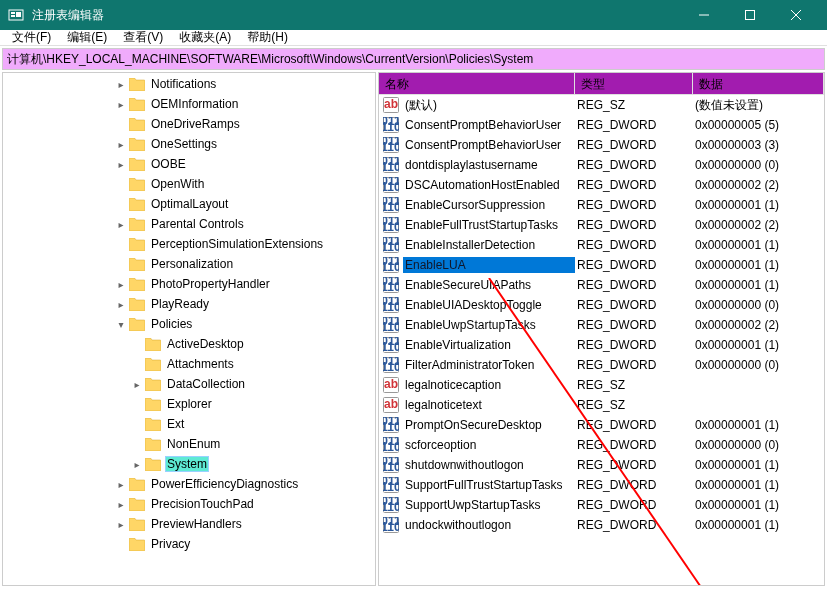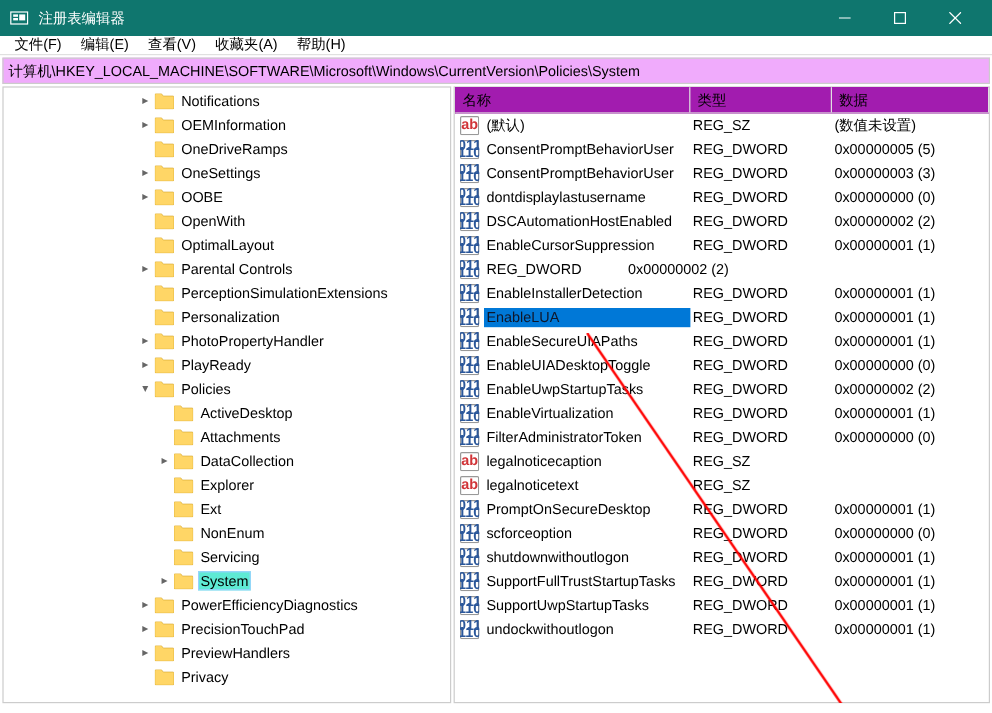--- a/index.html
+++ b/index.html
@@ -228,28 +228,20 @@
           <span class="label">Ext</span>
         </div>
         <div class="trow">
           <span class="ind" style="width:128px"></span>
           <span class="tw"></span>
           <span class="fld"><svg viewBox="0 0 16 13">
               <path d="M0 2 L0 12 Q0 13 1 13 L15 13 Q16 13 16 12 L16 3 Q16 2 15 2 L7 2 L5.5 0 L1 0 Q0 0 0 1 Z" fill="#ffd666" stroke="#d4a52a" stroke-width="0.5"></path>
             </svg></span>
           <span class="label">NonEnum</span>
         </div>
-        <div class="trow">
-          <span class="ind" style="width:128px"></span>
-          <span class="tw"></span>
-          <span class="fld"><svg viewBox="0 0 16 13">
-              <path d="M0 2 L0 12 Q0 13 1 13 L15 13 Q16 13 16 12 L16 3 Q16 2 15 2 L7 2 L5.5 0 L1 0 Q0 0 0 1 Z" fill="#ffd666" stroke="#d4a52a" stroke-width="0.5"></path>
-            </svg></span>
-          <span class="label">Servicing</span>
-        </div>
         <div class="trow sel">
           <span class="ind" style="width:128px"></span>
           <span class="tw">▸</span>
           <span class="fld"><svg viewBox="0 0 16 13">
               <path d="M0 2 L0 12 Q0 13 1 13 L15 13 Q16 13 16 12 L16 3 Q16 2 15 2 L7 2 L5.5 0 L1 0 Q0 0 0 1 Z" fill="#ffd666" stroke="#d4a52a" stroke-width="0.5"></path>
             </svg></span>
           <span class="label">System</span>
         </div>
         <div class="trow">
           <span class="ind" style="width:112px"></span>
@@ -350,20 +342,21 @@
           <span class="nm">EnableCursorSuppression</span>
           <span class="tp">REG_DWORD</span>
           <span class="dt">0x00000001 (1)</span>
         </div>
         <div class="lrow">
           <span class="ic"><svg viewBox="0 0 16 16">
               <rect x="0.5" y="0.5" width="15" height="15" rx="1" fill="#fff" stroke="#999"></rect>
               <text x="8" y="8" text-anchor="middle" font-size="6" fill="#2b579a" font-weight="bold">011</text>
               <text x="8" y="14" text-anchor="middle" font-size="6" fill="#2b579a" font-weight="bold">110</text>
             </svg></span>
+          <span class="nm">EnableFullTrustStartupTasks</span>
           <span class="tp">REG_DWORD</span>
           <span class="dt">0x00000002 (2)</span>
         </div>
         <div class="lrow">
           <span class="ic"><svg viewBox="0 0 16 16">
               <rect x="0.5" y="0.5" width="15" height="15" rx="1" fill="#fff" stroke="#999"></rect>
               <text x="8" y="8" text-anchor="middle" font-size="6" fill="#2b579a" font-weight="bold">011</text>
               <text x="8" y="14" text-anchor="middle" font-size="6" fill="#2b579a" font-weight="bold">110</text>
             </svg></span>
           <span class="nm">EnableInstallerDetection</span>

